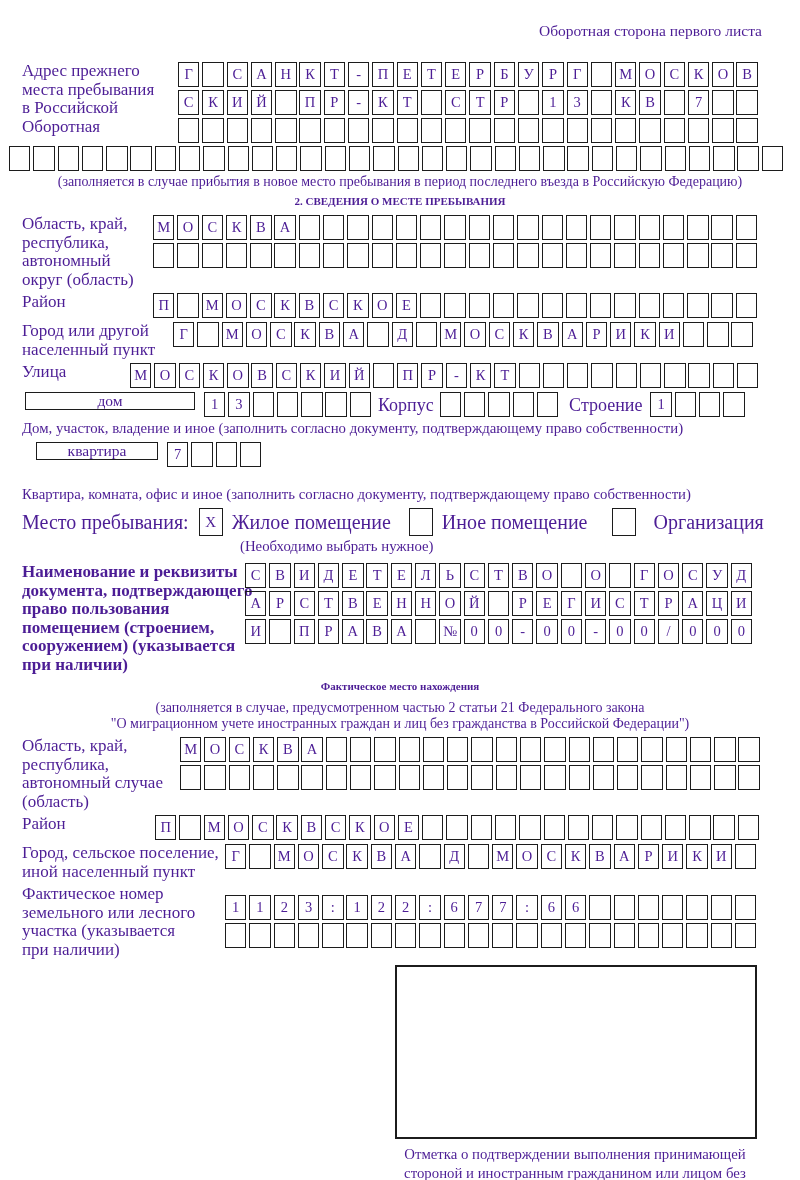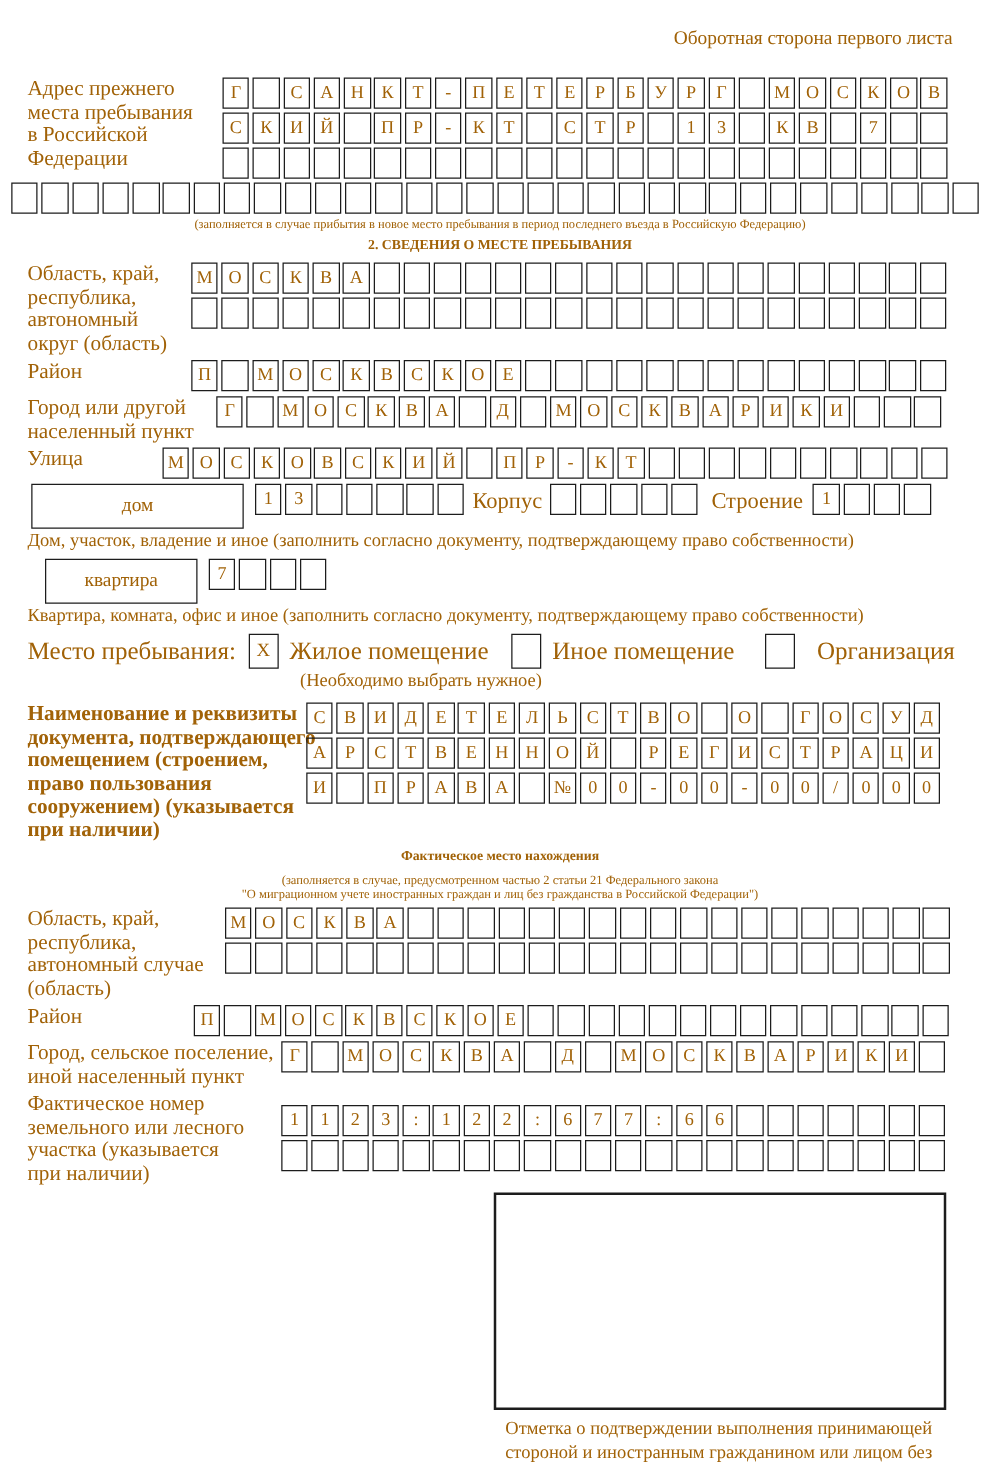--- a/index.html
+++ b/index.html
@@ -1,38 +1,38 @@
 <!DOCTYPE html>
 <html><head>
 <meta charset="utf-8">
 <style>
   html,body { margin:0; padding:0; background:#ffffff; }
   .page {
     width:800px; height:1180px; margin:0 auto; background:#fff;
-    font-family:"Liberation Serif", serif; color:#a16207;
+    font-family:"Liberation Serif", serif; color:#4c1d95;
     box-sizing:border-box; padding:22px 22px 0 22px; overflow:hidden; position:relative;
   }
   .header-note { text-align:right; font-size:15.5px; padding-right:16px; margin-bottom:22px; }
 
   .row { display:flex; align-items:flex-start; margin-bottom:4px; }
   .lbl { font-size:17px; line-height:18.5px; flex:none; }
   .lbl div { white-space:nowrap; }
   .grid-col { display:flex; flex-direction:column; }
   .cellrow { display:flex; margin-bottom:3px; }
   .cell {
     box-sizing:border-box; flex:none; width:21.4px; height:25px;
     border:1.7px solid #1c1c1c; margin-right:2.9px;
     display:flex; align-items:center; justify-content:center; font-size:14.5px;
   }
   .fullrow { display:flex; margin:0 -13px 3px -13px; }
-  .caption { font-size:10px; text-align:center; margin-bottom:5px; }
+  .caption { font-size:14px; text-align:center; margin-bottom:5px; }
   .caption-left { font-size:14.8px; margin-bottom:5px; }
   .h-bold { font-weight:bold; font-size:11px; text-align:center; margin:2px 0 8px 0; }
   .widebox {
-    box-sizing:border-box; border:1.7px solid #1c1c1c; height:36px;
+    box-sizing:border-box; border:1.7px solid #1c1c1c; height:18px;
     display:flex; align-items:center; justify-content:center; font-size:15.5px; flex:none;
   }
   .inline-lbl { font-size:18px; line-height:26px; flex:none; }
   .checkbox {
     box-sizing:border-box; width:24px; height:28px; border:1.7px solid #1c1c1c;
     display:flex; align-items:center; justify-content:center; font-size:15px; flex:none;
   }
   .mesto-row { display:flex; align-items:center; margin-bottom:2px; }
   .mesto-row .txt { font-size:20px; }
   .note { font-size:14.8px; margin:0 0 8px 218px; }
@@ -45,21 +45,21 @@
 
 <div class="page">
 
   <div class="header-note">Оборотная сторона первого листа</div>
 
   <div class="row mb0">
     <div class="lbl" style="width:156px;">
       <div>Адрес прежнего</div>
       <div>места пребывания</div>
       <div>в Российской</div>
-      <div>Федерации</div>
+      <div>Оборотная</div>
     </div>
     <div class="grid-col">
       <div class="cellrow">
           <span class="cell">Г</span>
           <span class="cell"></span>
           <span class="cell">С</span>
           <span class="cell">А</span>
           <span class="cell">Н</span>
           <span class="cell">К</span>
           <span class="cell">Т</span>
@@ -356,21 +356,21 @@
     <div class="inline-lbl" style="margin:0 8px 0 8px;">Строение</div>
     <div class="cellrow mb0">
         <span class="cell">1</span>
         <span class="cell"></span>
         <span class="cell"></span>
         <span class="cell"></span>
       </div>
   </div>
   <div class="caption-left">Дом, участок, владение и иное (заполнить согласно документу, подтверждающему право собственности)</div>
 
-  <div class="row" style="margin-bottom:2px;text-align:right;">
+  <div class="row" style="margin-bottom:19px;text-align:right;">
     <div class="widebox" style="width:122px; margin-left:14px;">квартира</div>
     <div class="cellrow mb0" style="margin-left:9px;">
         <span class="cell">7</span>
         <span class="cell"></span>
         <span class="cell"></span>
         <span class="cell"></span>
       </div>
   </div>
   <div class="caption-left">Квартира, комната, офис и иное (заполнить согласно документу, подтверждающему право собственности)</div>
 
@@ -382,22 +382,22 @@
     <span class="txt" style="margin-left:9px;">Иное помещение</span>
     <span class="checkbox" style="margin-left:24px;"></span>
     <span class="txt" style="margin-left:18px;">Организация</span>
   </div>
   <div class="note">(Необходимо выбрать нужное)</div>
 
   <div class="row">
     <div class="lbl" style="width:223px;font-weight:bold;">
       <div>Наименование и реквизиты</div>
       <div>документа, подтверждающего</div>
+      <div>право пользования</div>
       <div>помещением (строением,</div>
-      <div>право пользования</div>
       <div>сооружением) (указывается</div>
       <div>при наличии)</div>
     </div>
     <div class="grid-col">
       <div class="cellrow">
           <span class="cell">С</span>
           <span class="cell">В</span>
           <span class="cell">И</span>
           <span class="cell">Д</span>
           <span class="cell">Е</span>

